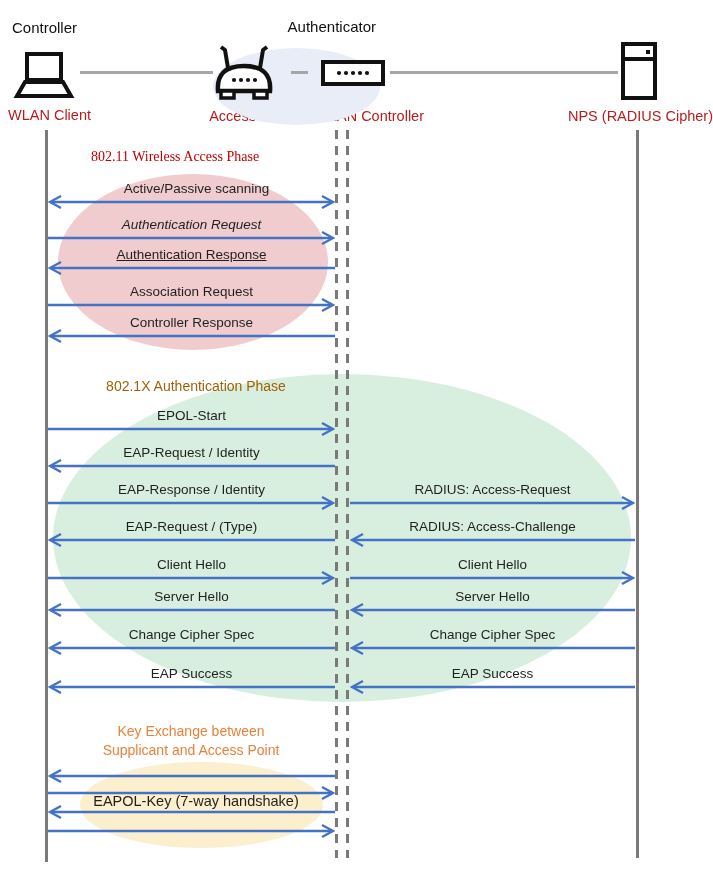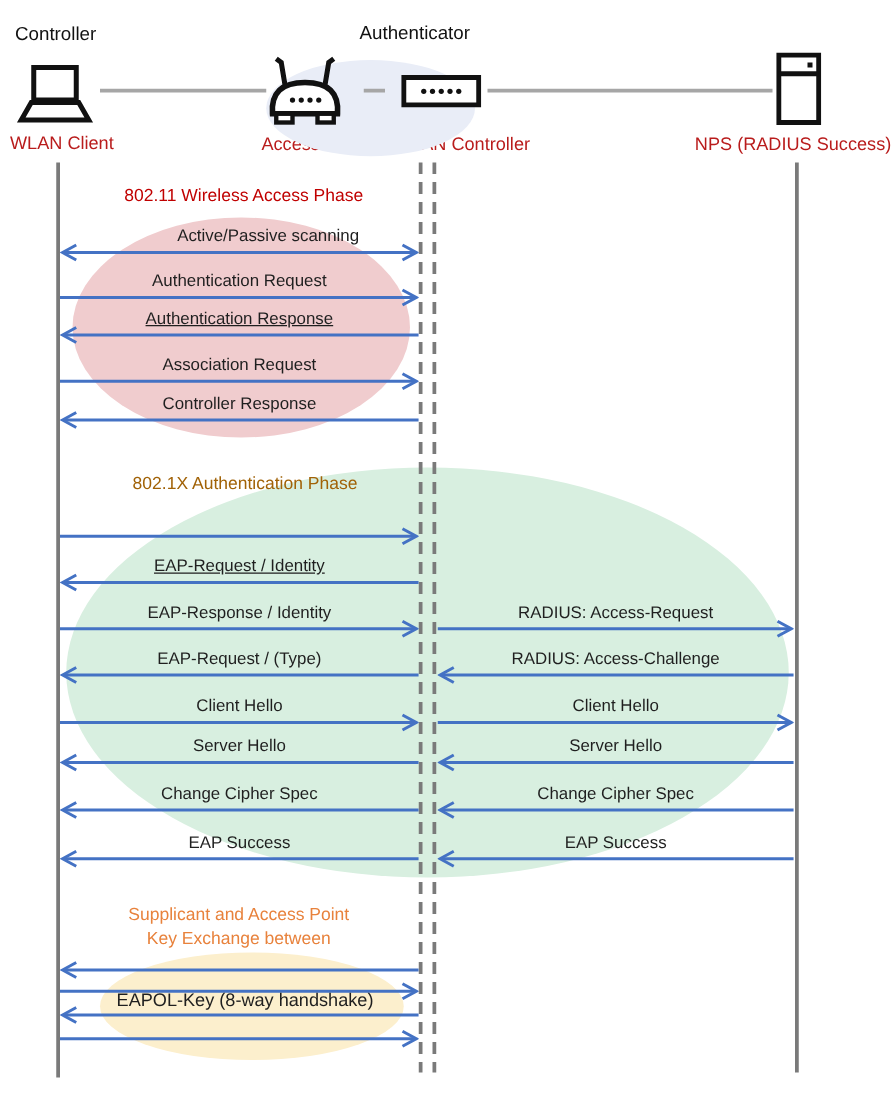--- a/index.html
+++ b/index.html
@@ -66,72 +66,73 @@
 
   <svg class="icon" style="left:621px;top:42px;" width="36" height="58" viewBox="0 0 36 58">
     <rect x="2" y="2" width="32" height="54" fill="#fff" stroke="#111" stroke-width="4"></rect>
     <line x1="2" y1="17" x2="34" y2="17" stroke="#111" stroke-width="4"></line>
     <rect x="25" y="8" width="4" height="4" fill="#111"></rect>
   </svg>
 
   <div class="abs dev-label" style="left:8px;top:107px;">WLAN Client</div>
   <div class="abs dev-label center" style="left:193px;top:108px;width:100px;">Access Point</div>
   <div class="abs dev-label center" style="left:302px;top:108px;width:122px;">WLAN Controller</div>
-  <div class="abs dev-label center" style="left:553px;top:108px;width:160px;">NPS (RADIUS Success)</div>
+  <div class="abs dev-label center" style="left:553px;top:108px;width:160px;">NPS (RADIUS Cipher)</div>
 
   <div class="ellipse" style="left:58px;top:174px;width:270px;height:176px;background:#F0CCCE;"></div>
   <div class="ellipse" style="left:53px;top:374px;width:578px;height:328px;background:#D8EFE0;"></div>
   <div class="ellipse" style="left:80px;top:762px;width:243px;height:86px;background:#FCEFCD;"></div>
 
   <div class="lifeline" style="left:45px;top:130px;height:732px;"></div>
   <div class="lifeline dashed" style="left:335px;top:130px;height:728px;"></div>
   <div class="lifeline dashed" style="left:346px;top:130px;height:728px;"></div>
   <div class="lifeline" style="left:636px;top:130px;height:728px;"></div>
 
-  <div class="phase-title" style="left:64px;top:147px;width:262px;color:#C00000;">802.11 Wireless Access Phase</div>
+  <div class="phase-title" style="left:44px;top:147px;width:262px;color:#C00000;font-family:Liberation Serif, serif;">802.11 Wireless Access Phase</div>
   <div class="phase-title" style="left:66px;top:377px;width:260px;color:#a16207;">802.1X Authentication Phase</div>
   <div class="phase-title" style="left:61px;top:722px;width:260px;color:#E8823C;">
+    <div>Key Exchange between</div>
     <div>Supplicant and Access Point</div>
-    <div>Key Exchange between</div>
   </div>
 
-  <div class="msg-label" style="left:66px;top:793px;width:260px;font-size:14.5px;">EAPOL-Key (8-way handshake)</div>
+  <div class="msg-label" style="left:66px;top:793px;width:260px;font-size:14.5px;">EAPOL-Key (7-way handshake)</div>
 
   <div id="messages-layer">
-      <div class="msg-label" style="left: 48px; width: 287px; top: 181px; padding-left: 23px;">Active/Passive scanning</div>
+      <div class="msg-label" style="left: 30px; width: 287px; top: 181px; padding-left: 23px;">Active/Passive scanning</div>
       <svg width="287" height="16" viewBox="0 0 287 16" class="msg-arrow" style="left: 48px; top: 194px;">
         <line x1="3" x2="284" y1="8" y2="8" stroke="#4472C4" stroke-width="2.4"></line>
         <polyline points="13,2 2,8 13,14" fill="none" stroke="#4472C4" stroke-width="2.4"></polyline>
         <polyline points="274,2 285,8 274,14" fill="none" stroke="#4472C4" stroke-width="2.4"></polyline>
       </svg>
-      <div class="msg-label" style="left: 48px; width: 287px; top: 217px;">Authentication Request</div>
+      <div class="msg-label" style="left: 48px; width: 287px; top: 217px; font-style: italic;">Authentication Request</div>
       <svg width="287" height="16" viewBox="0 0 287 16" class="msg-arrow" style="left: 48px; top: 230px;">
         <line x1="0" x2="284" y1="8" y2="8" stroke="#4472C4" stroke-width="2.4"></line>
         <polyline points="274,2 285,8 274,14" fill="none" stroke="#4472C4" stroke-width="2.4"></polyline>
       </svg>
       <div class="msg-label" style="left: 48px; width: 287px; top: 247px; text-decoration: underline;">Authentication Response</div>
       <svg width="287" height="16" viewBox="0 0 287 16" class="msg-arrow" style="left: 48px; top: 260px;">
         <line x1="3" x2="287" y1="8" y2="8" stroke="#4472C4" stroke-width="2.4"></line>
         <polyline points="13,2 2,8 13,14" fill="none" stroke="#4472C4" stroke-width="2.4"></polyline>
       </svg>
       <div class="msg-label" style="left: 48px; width: 287px; top: 284px;">Association Request</div>
       <svg width="287" height="16" viewBox="0 0 287 16" class="msg-arrow" style="left: 48px; top: 297px;">
         <line x1="0" x2="284" y1="8" y2="8" stroke="#4472C4" stroke-width="2.4"></line>
         <polyline points="274,2 285,8 274,14" fill="none" stroke="#4472C4" stroke-width="2.4"></polyline>
       </svg>
       <div class="msg-label" style="left: 48px; width: 287px; top: 315px;">Controller Response</div>
       <svg width="287" height="16" viewBox="0 0 287 16" class="msg-arrow" style="left: 48px; top: 328px;">
         <line x1="3" x2="287" y1="8" y2="8" stroke="#4472C4" stroke-width="2.4"></line>
         <polyline points="13,2 2,8 13,14" fill="none" stroke="#4472C4" stroke-width="2.4"></polyline>
       </svg>
+      <div class="msg-label" style="left: 48px; width: 287px; top: 408px;">EPOL-Start</div>
       <svg width="287" height="16" viewBox="0 0 287 16" class="msg-arrow" style="left: 48px; top: 421px;">
         <line x1="0" x2="284" y1="8" y2="8" stroke="#4472C4" stroke-width="2.4"></line>
         <polyline points="274,2 285,8 274,14" fill="none" stroke="#4472C4" stroke-width="2.4"></polyline>
       </svg>
-      <div class="msg-label" style="left: 48px; width: 287px; top: 445px; text-decoration: underline;">EAP-Request / Identity</div>
+      <div class="msg-label" style="left: 48px; width: 287px; top: 445px;">EAP-Request / Identity</div>
       <svg width="287" height="16" viewBox="0 0 287 16" class="msg-arrow" style="left: 48px; top: 458px;">
         <line x1="3" x2="287" y1="8" y2="8" stroke="#4472C4" stroke-width="2.4"></line>
         <polyline points="13,2 2,8 13,14" fill="none" stroke="#4472C4" stroke-width="2.4"></polyline>
       </svg>
       <div class="msg-label" style="left: 48px; width: 287px; top: 482px;">EAP-Response / Identity</div>
       <svg width="287" height="16" viewBox="0 0 287 16" class="msg-arrow" style="left: 48px; top: 495px;">
         <line x1="0" x2="284" y1="8" y2="8" stroke="#4472C4" stroke-width="2.4"></line>
         <polyline points="274,2 285,8 274,14" fill="none" stroke="#4472C4" stroke-width="2.4"></polyline>
       </svg>
       <div class="msg-label" style="left: 350px; width: 285px; top: 482px;">RADIUS: Access-Request</div>

